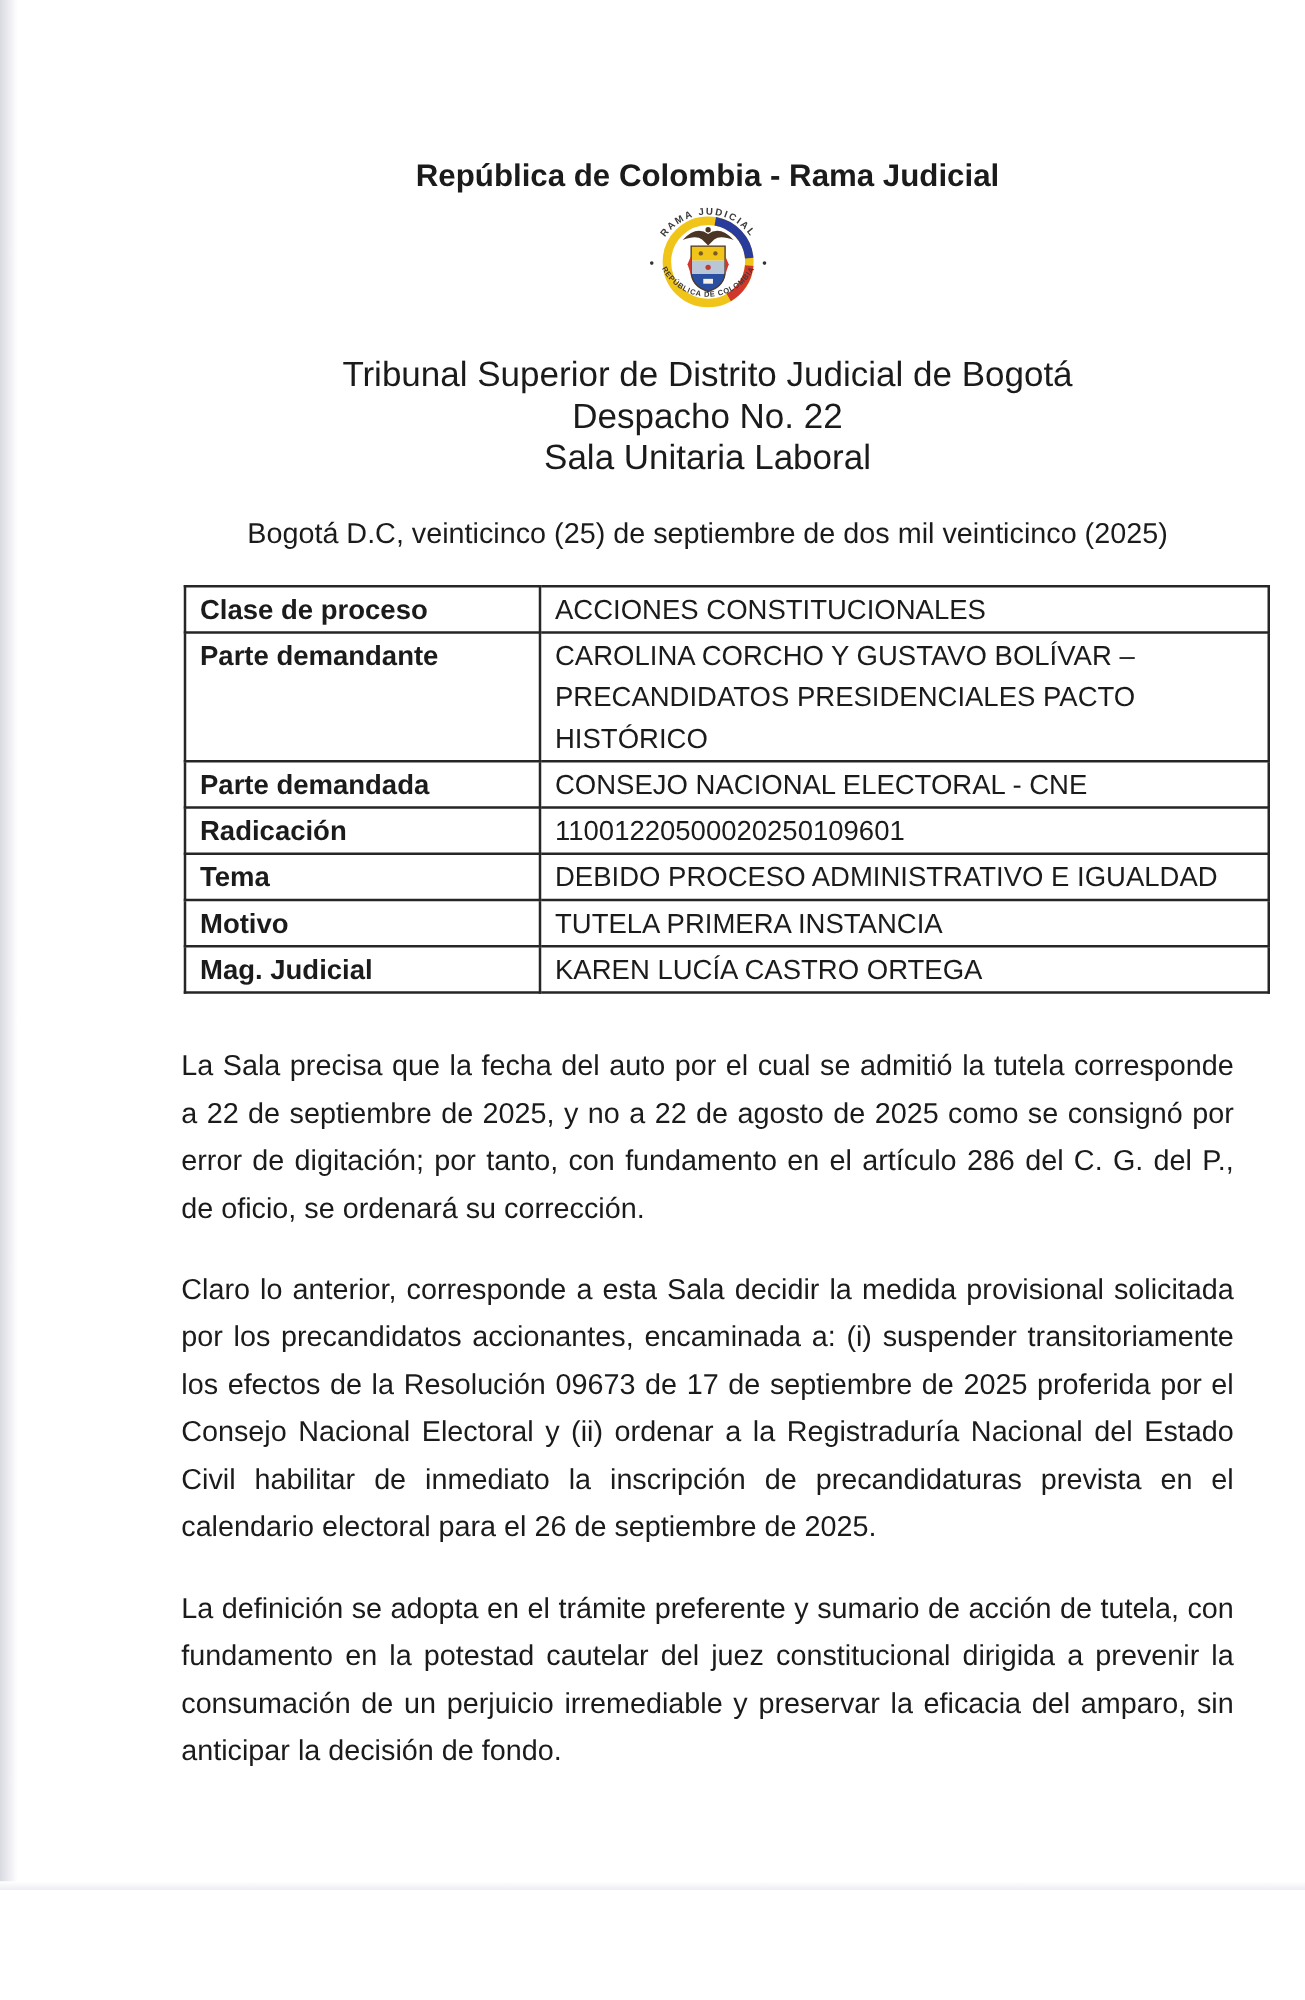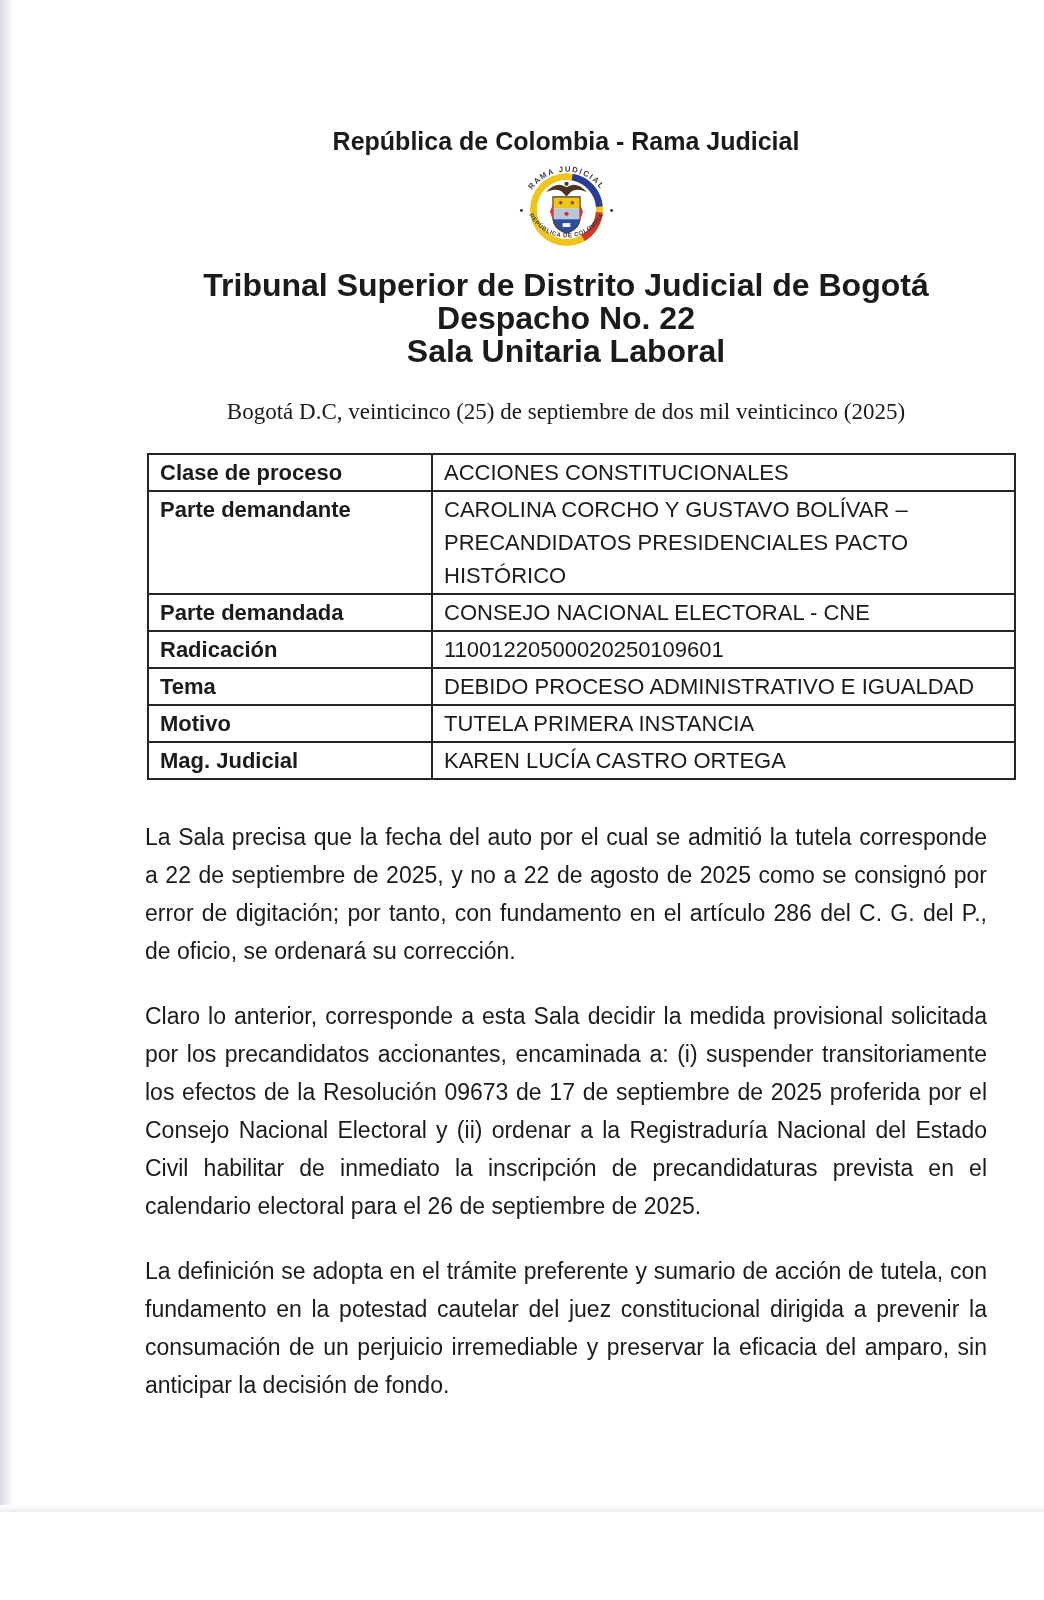--- a/index.html
+++ b/index.html
@@ -29,31 +29,30 @@
   .doc-title {
     margin-top: 126px;
     text-align: center;
     font-weight: bold;
     font-size: 25px;
     line-height: 30px;
   }
   .seal-wrap { text-align: center; margin-top: 5px; height: 98px; }
   .seal { width: 97px; height: 97px; }
   .court-block {
-    margin-top: 10px;
+    margin-top: 24px;
     text-align: center;
-    font-weight: bold;
-    font-size: 32px;
+    font-weight: normal;
+    font-size: 28px;
     line-height: 33px;
   }
   .dateline {
     margin: 31px 0 0 0;
     text-align: center;
     font-size: 23px;
-    font-family: Liberation Serif, serif;
   }
   table.case {
     border-collapse: collapse;
     margin-top: 28px;
     margin-left: 2px;
     width: 869px;
     table-layout: fixed;
   }
   table.case td {
     border: 2px solid #262626;

